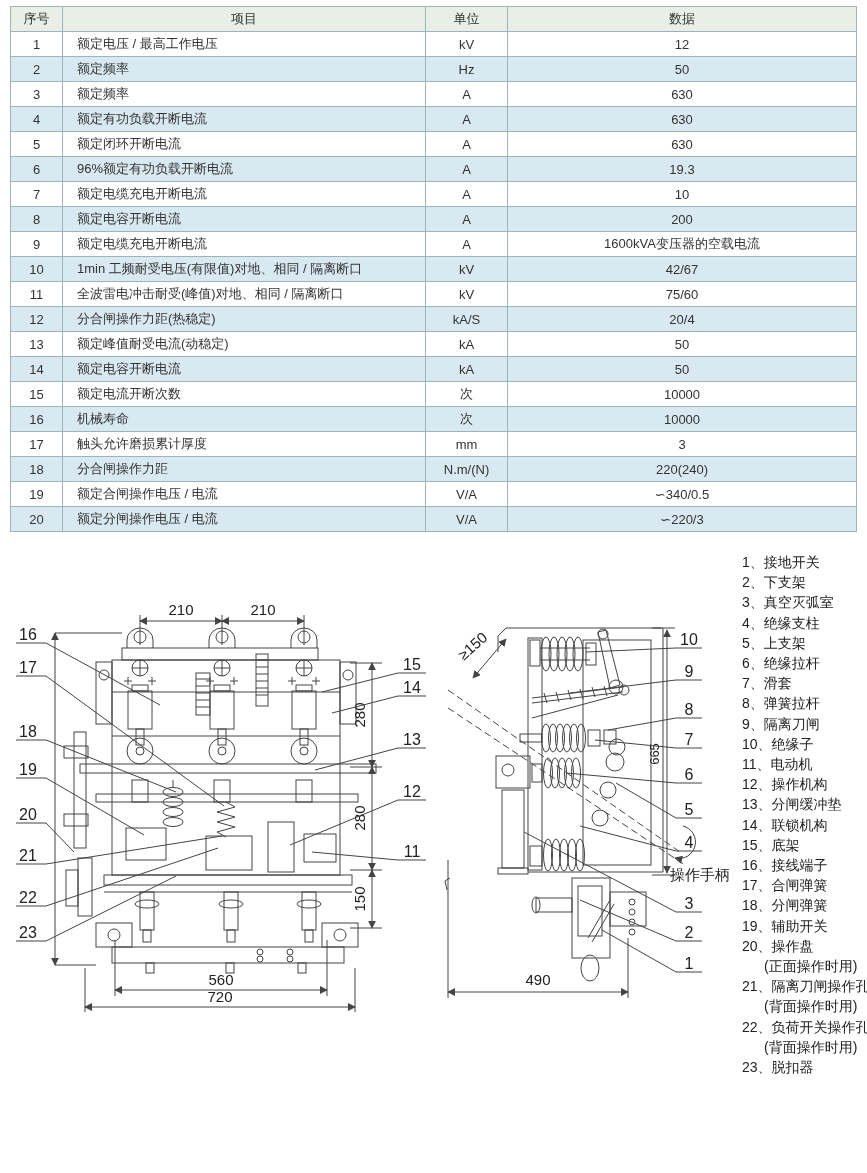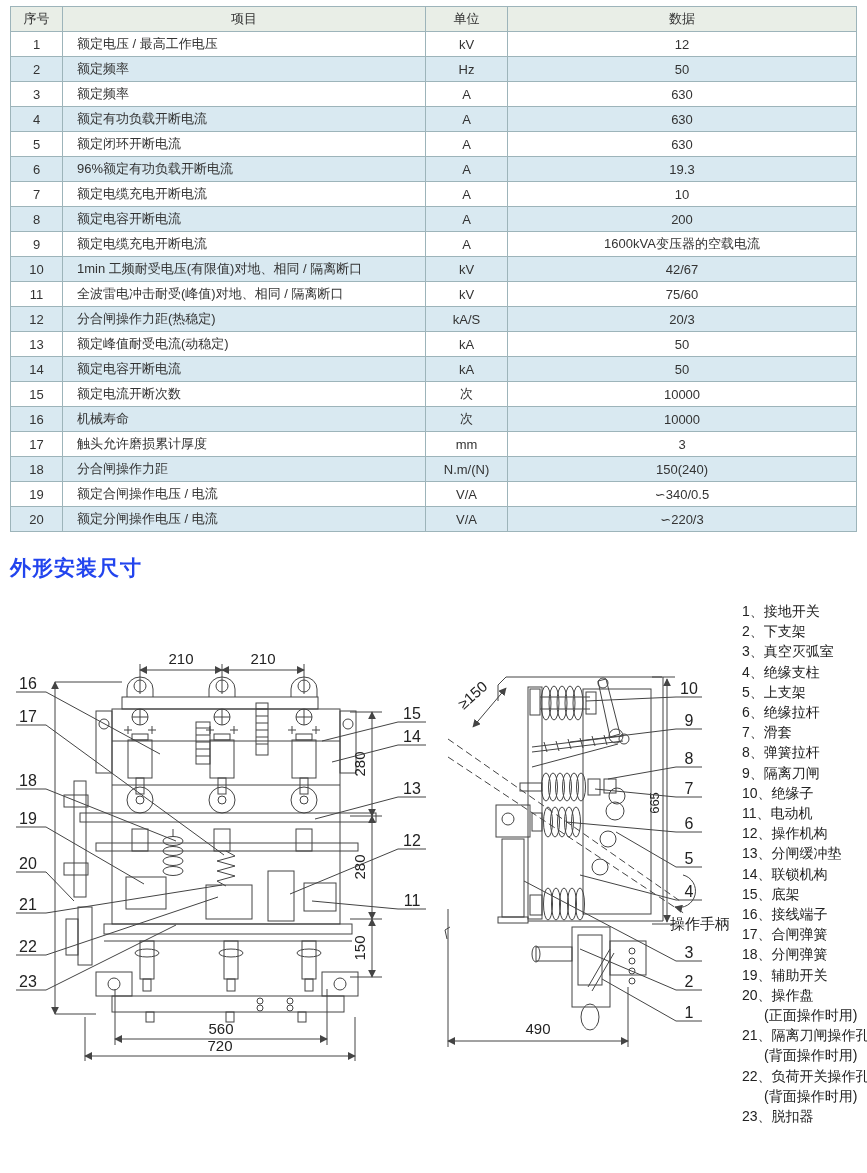--- a/index.html
+++ b/index.html
@@ -130,21 +130,21 @@
         <tr>
           <td>11</td>
           <td>全波雷电冲击耐受(峰值)对地、相同 / 隔离断口</td>
           <td>kV</td>
           <td>75/60</td>
         </tr>
         <tr class="alt">
           <td>12</td>
           <td>分合闸操作力距(热稳定)</td>
           <td>kA/S</td>
-          <td>20/3</td>
+          <td>20/4</td>
         </tr>
         <tr>
           <td>13</td>
           <td>额定峰值耐受电流(动稳定)</td>
           <td>kA</td>
           <td>50</td>
         </tr>
         <tr class="alt">
           <td>14</td>
           <td>额定电容开断电流</td>
@@ -166,38 +166,37 @@
         <tr>
           <td>17</td>
           <td>触头允许磨损累计厚度</td>
           <td>mm</td>
           <td>3</td>
         </tr>
         <tr class="alt">
           <td>18</td>
           <td>分合闸操作力距</td>
           <td>N.m/(N)</td>
-          <td>150(240)</td>
+          <td>220(240)</td>
         </tr>
         <tr>
           <td>19</td>
           <td>额定合闸操作电压 / 电流</td>
           <td>V/A</td>
           <td>∽340/0.5</td>
         </tr>
         <tr class="alt">
           <td>20</td>
           <td>额定分闸操作电压 / 电流</td>
           <td>V/A</td>
           <td>∽220/3</td>
         </tr>
       </tbody>
   </table>
 
-  <h2 class="sec">外形安装尺寸</h2>
 
   <div class="drawings">
 
     <svg class="fig" width="430" height="553" viewBox="0 0 430 553">
       <defs>
         <marker id="aF" viewBox="0 0 10 10" refX="9" refY="5" markerWidth="8" markerHeight="8" orient="auto-start-reverse">
           <path d="M0,0 L10,5 L0,10 z" fill="#444"></path>
         </marker>
       </defs>
 

